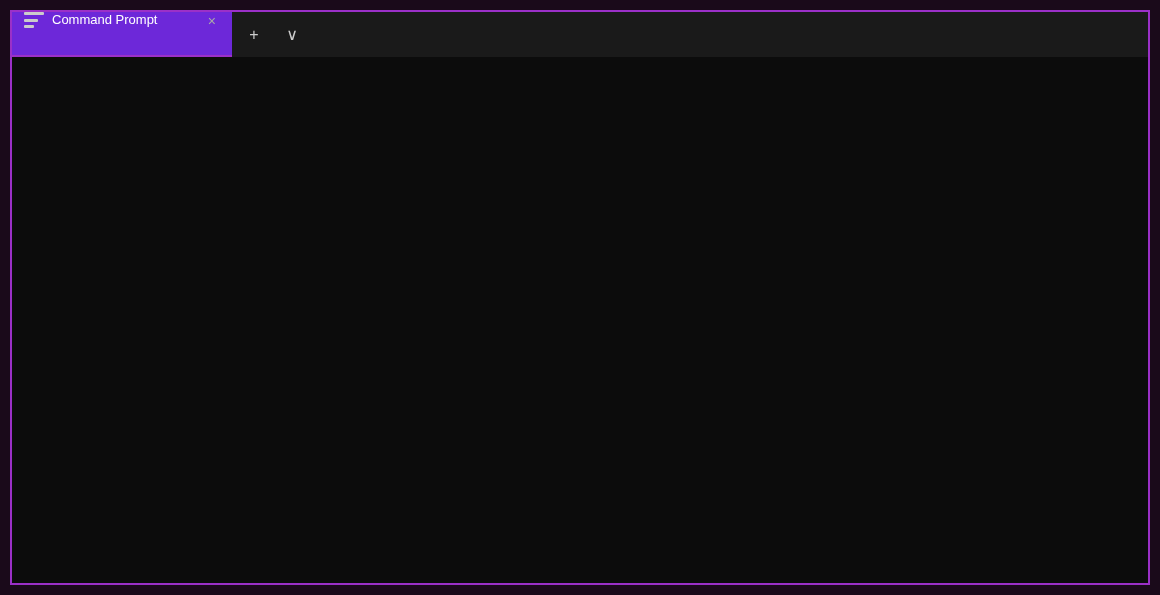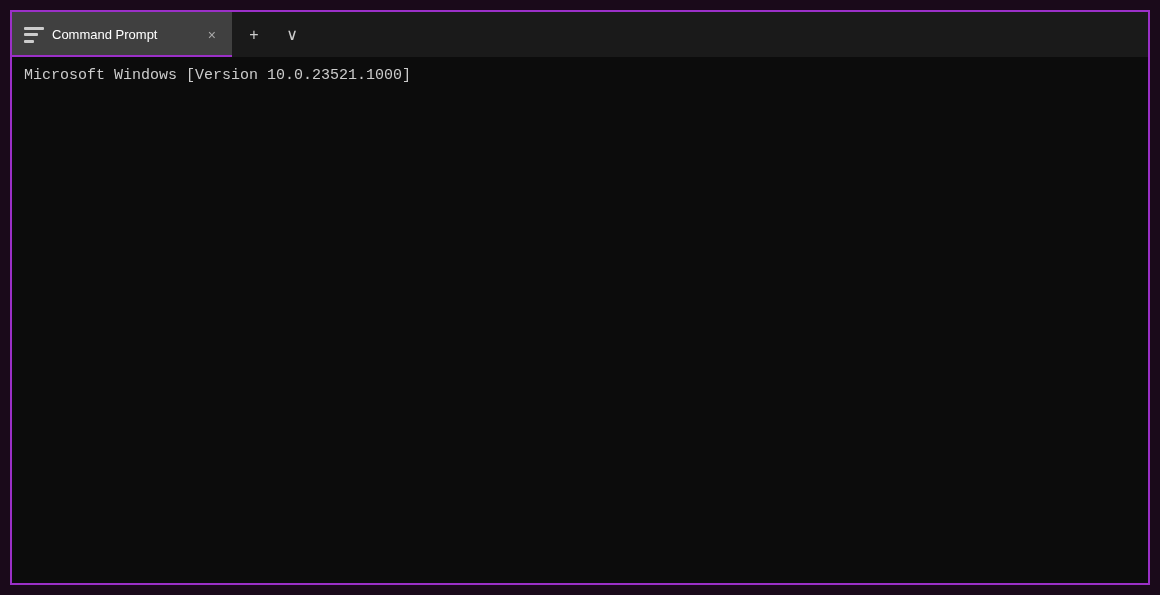--- a/index.html
+++ b/index.html
@@ -29,24 +29,23 @@
 
     .titlebar {
       background: #1a1a1a;
       height: 45px;
       display: flex;
       align-items: center;
       flex-shrink: 0;
     }
 
     .tab-active {
-      background: #404040;
+      background: #6d28d9;
       height: 100%;
       display: flex;
-      align-items: center;
       padding: 0 12px;
       gap: 8px;
       min-width: 220px;
       position: relative;
     }
 
     .tab-active::after {
       content: '';
       position: absolute;
       bottom: 0;
@@ -169,17 +168,16 @@
     </div>
 
     <div class="titlebar-actions">
       <div class="action-btn">+</div>
       <div class="action-btn">∨</div>
     </div>
 
   </div>
 
   <div class="terminal-body">
-    <div class="terminal-line">Microsoft Windows [Version 10.0.23521.1000]</div>
     <div class="terminal-line empty"></div>
   </div>
 
 </div>
 
 </body></html>

